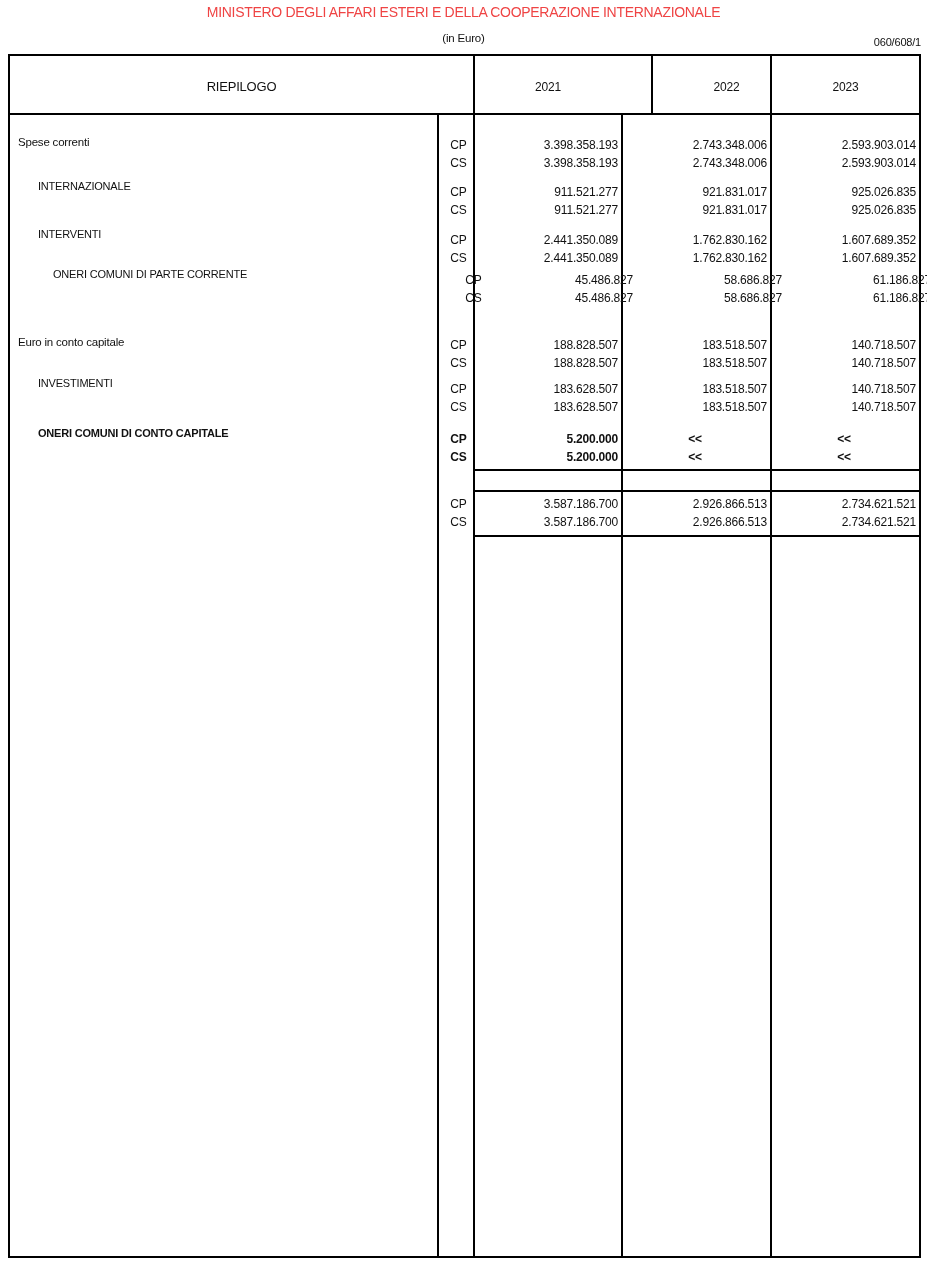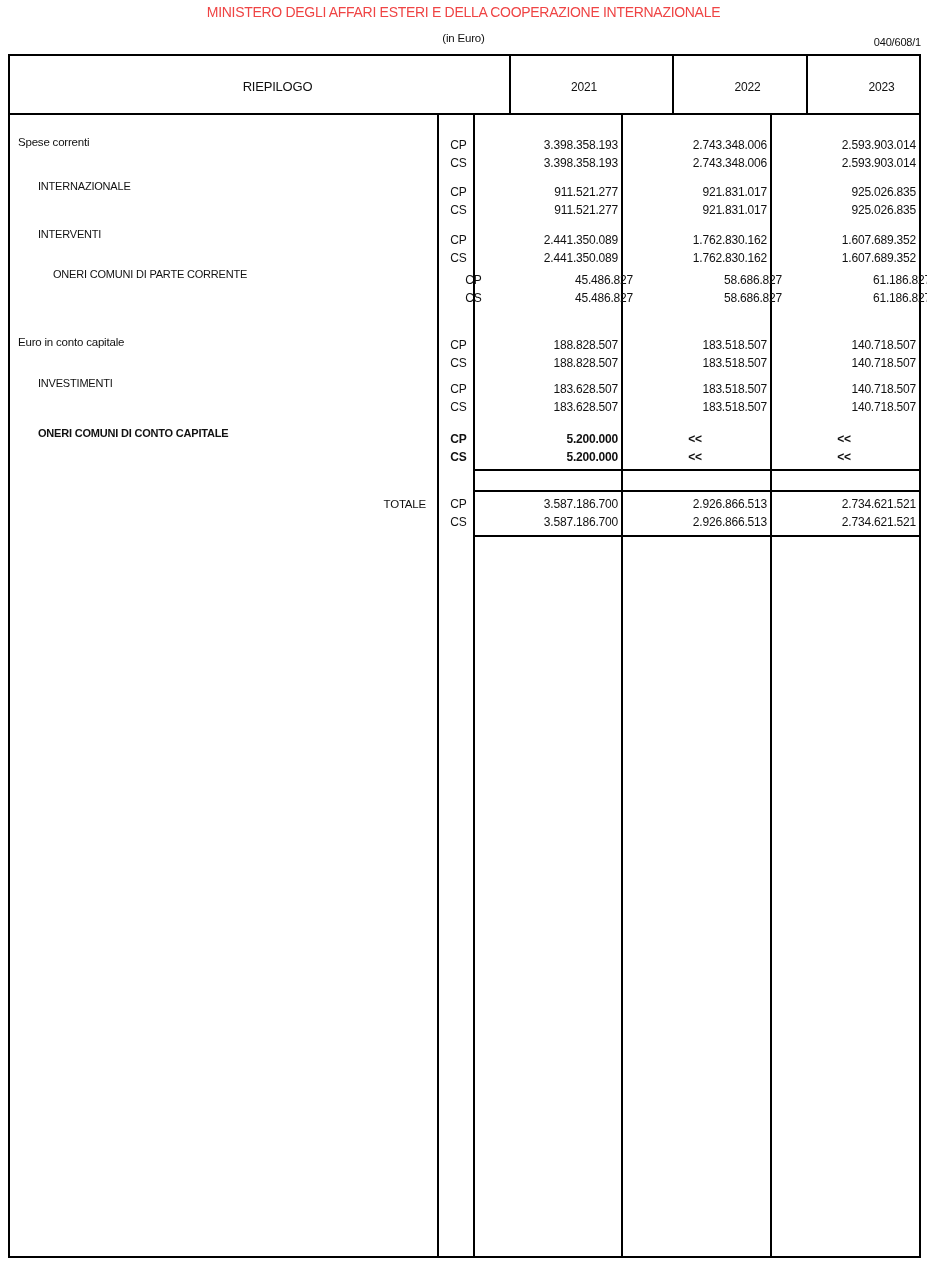--- a/index.html
+++ b/index.html
@@ -46,26 +46,25 @@
     width: 100%; height: 59px;
     border-bottom: 2px solid #000;
   }
   .th {
     position: absolute;
     top: 0; height: 57px;
     display: flex;
     align-items: center;
     justify-content: center;
     padding-top: 4px;
-    margin-left: 36px;
   }
   .th-riepilogo { left: 0;    width: 463px; font-size: 13px; }
   .th-y         { border-left: 2px solid #000; font-size: 12px; }
   .th-y1 { left: 463px; width: 148px; }
-  .th-y2 { left: 626px; width: 149px; }
+  .th-y2 { left: 641px; width: 149px; }
   .th-y3 { left: 760px; width: 149px; }
   
   .tbody {
     position: relative;
     width: 100%; height: 1141px; padding-left: 40px;
   }
   .vline {
     position: absolute;
     top: 0; width: 2px; height: 1141px;
     background: #000;
@@ -129,21 +128,21 @@
 </style>
 </head>
 <body>
 
 <div class="page">
 
   <div class="doc-title">MINISTERO DEGLI AFFARI ESTERI E DELLA COOPERAZIONE INTERNAZIONALE</div>
 
   <div class="in-euro">(in Euro)</div>
 
-  <div class="doc-code">040/608/1</div>
+  <div class="doc-code">060/608/1</div>
 
   <div class="table">
 
     <div class="thead">
       <div class="th th-riepilogo">RIEPILOGO</div>
       <div class="th th-y th-y1">2021</div>
       <div class="th th-y th-y2">2022</div>
       <div class="th th-y th-y3">2023</div>
     </div>
 
@@ -260,21 +259,20 @@
     </div>
     <div class="grow row-cs">
       <span class="tag">CS</span>
       <span class="val v1">5.200.000</span>
       <span class="val v2 sym">&lt;&lt;</span>
       <span class="val v3 sym">&lt;&lt;</span>
     </div>
   </div>
 
   <div class="group">
-    <div class="glabel total">TOTALE</div>
     <div class="grow row-cp">
       <span class="tag">CP</span>
       <span class="val v1">3.587.186.700</span>
       <span class="val v2">2.926.866.513</span>
       <span class="val v3">2.734.621.521</span>
     </div>
     <div class="grow row-cs">
       <span class="tag">CS</span>
       <span class="val v1">3.587.186.700</span>
       <span class="val v2">2.926.866.513</span>

